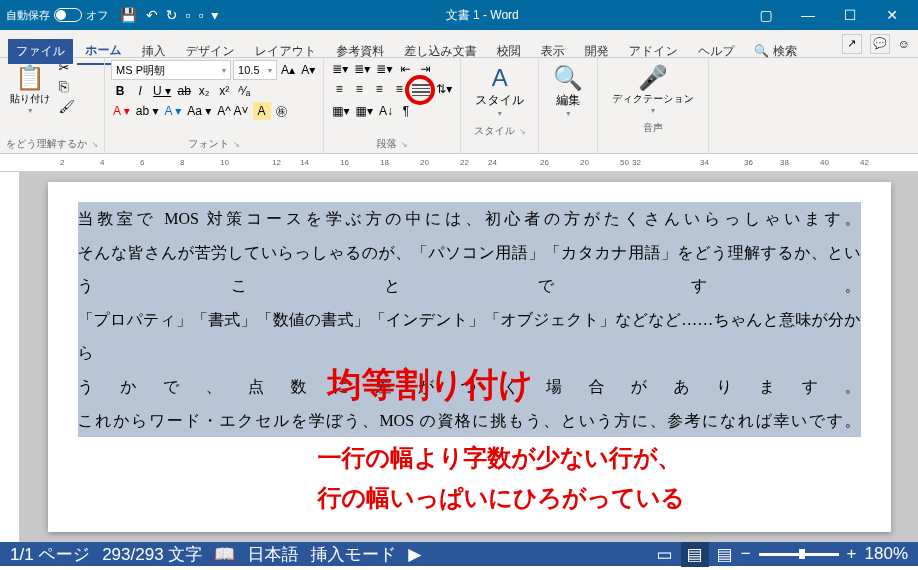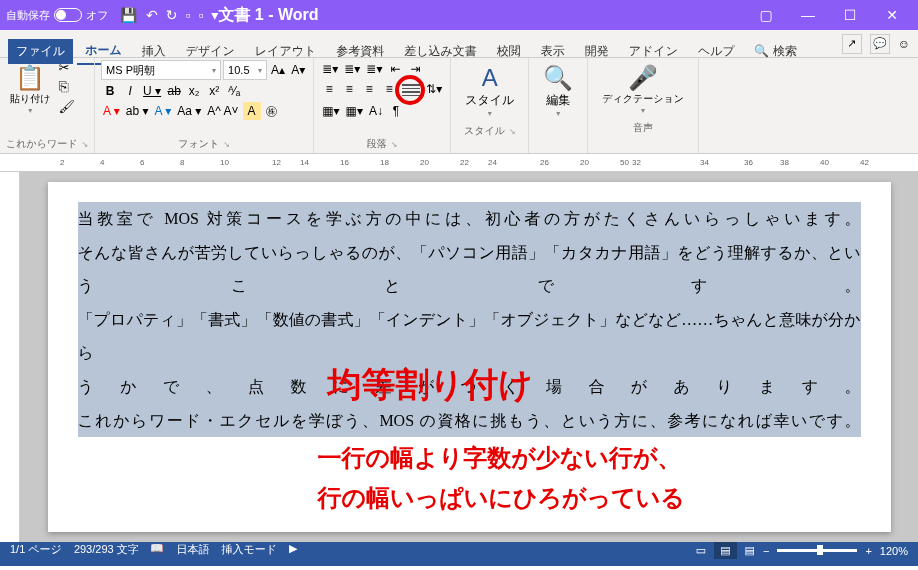--- a/index.html
+++ b/index.html
@@ -1,24 +1,24 @@
 <!DOCTYPE html>
 <html><head>
 <meta charset="utf-8">
 <style>
 * { box-sizing: border-box; margin: 0; padding: 0; }
 body { font-family: "Yu Gothic UI", "Meiryo", sans-serif; font-size: 12px; background: #fff; overflow: hidden; width: 918px; height: 570px; }
 
-.titlebar { height: 30px; background: #8b5cf6; color: #fff; display: flex; align-items: center; padding: 0 6px; }
+.titlebar { height: 30px; background: #0369a1; color: #fff; display: flex; align-items: center; padding: 0 6px; }
 .titlebar .autosave { display: flex; align-items: center; gap: 4px; font-size: 11px; }
 .titlebar .toggle { width: 28px; height: 14px; border: 1px solid #fff; border-radius: 8px; position: relative; }
 .titlebar .toggle::after { content: ""; width: 10px; height: 10px; background: #fff; border-radius: 50%; position: absolute; left: 1px; top: 1px; }
 .titlebar .qat { display: flex; gap: 8px; margin-left: 12px; }
 .titlebar .qat span { font-size: 14px; cursor: pointer; }
-.titlebar .title { flex: 1; font-size: 16px; font-weight: bold; }
+.titlebar .title { flex: 1; text-align: center; font-size: 12px; }
 .titlebar .winctrl { display: flex; gap: 2px; }
 .titlebar .winctrl span { width: 40px; text-align: center; font-size: 14px; cursor: pointer; }
 
 .menubar { height: 28px; background: #f3f2f1; display: flex; align-items: center; padding: 0 8px; gap: 4px; border-bottom: 1px solid #ccc; }
 .menubar .tab { padding: 4px 8px; font-size: 12px; cursor: pointer; color: #333; margin-top: 16px; }
 .menubar .tab.file { background: #2b579a; color: #fff; }
 .menubar .tab.active { color: #2b579a; border-bottom: 2px solid #2b579a; font-weight: bold; }
 .menubar .right { margin-left: auto; display: flex; gap: 8px; align-items: center; }
 .menubar .right .icon { width: 20px; height: 20px; border: 1px solid #ccc; display: flex; align-items: center; justify-content: center; font-size: 11px; }
 
@@ -59,21 +59,21 @@
 .vruler { width: 20px; background: #fff; border-right: 1px solid #ccc; font-size: 8px; color: #666; }
 .page { margin: 10px auto; background: #fff; width: 843px; padding: 20px 30px; box-shadow: 0 2px 6px rgba(0,0,0,0.3); position: relative; }
 .doc-text { font-family: "MS PMincho", serif; font-size: 16px; line-height: 2.1; background: #b8c5d6; }
 .doc-text .line { text-align: justify; text-align-last: justify; }
 
 .annotation { position: absolute; color: #e60000; font-weight: bold; font-family: "Yu Gothic", sans-serif; pointer-events: none; }
 .anno1 { top: 180px; left: 280px; font-size: 34px; text-align: right; }
 .anno2 { top: 260px; left: 270px; font-size: 24px; }
 .anno3 { top: 300px; left: 270px; font-size: 24px; }
 
-.statusbar { height: 24px; background: #2b579a; color: #fff; display: flex; align-items: flex-start; padding: 0 10px; font-size: 11px; gap: 12px; }
+.statusbar { height: 24px; background: #2b579a; color: #fff; display: flex; align-items: center; padding: 0 10px; font-size: 17px; gap: 12px; }
 .statusbar .right { margin-left: auto; display: flex; align-items: center; gap: 8px; }
 .zoom-slider { width: 80px; height: 3px; background: #fff; position: relative; }
 .zoom-slider::after { content: ""; position: absolute; width: 6px; height: 10px; background: #fff; top: -4px; left: 50%; }
 .carets { font-size: 8px; color: #888; }
 </style>
 </head>
 <body>
 
 <div class="titlebar">
   <div class="autosave">
@@ -127,21 +127,21 @@
         <span class="label">貼り付け</span>
         <span class="carets">▾</span>
       </div>
       <div class="clip-side">
         <span>✂</span>
         <span>⎘</span>
         <span>🖌</span>
       </div>
     </div>
     <div class="group-label">
-        <span>これからワード</span>
+        <span>をどう理解するか</span>
         <span class="launcher">↘</span>
       </div>
   </div>
 
   <div class="group">
     <div class="group-body font-body">
       <div class="font-row">
         <div class="font-name">
             <span>MS P明朝</span>
             <span class="carets">▾</span>
@@ -297,15 +297,15 @@
   <span>日本語</span>
   <span>挿入モード</span>
   <span>▶</span>
   <div class="right">
     <span>▭</span>
     <span style="background:#1e3f6e;padding:2px 6px">▤</span>
     <span>▤</span>
     <span>−</span>
     <div class="zoom-slider"></div>
     <span>+</span>
-    <span>120%</span>
+    <span>180%</span>
   </div>
 </div>
 
 </body></html>

